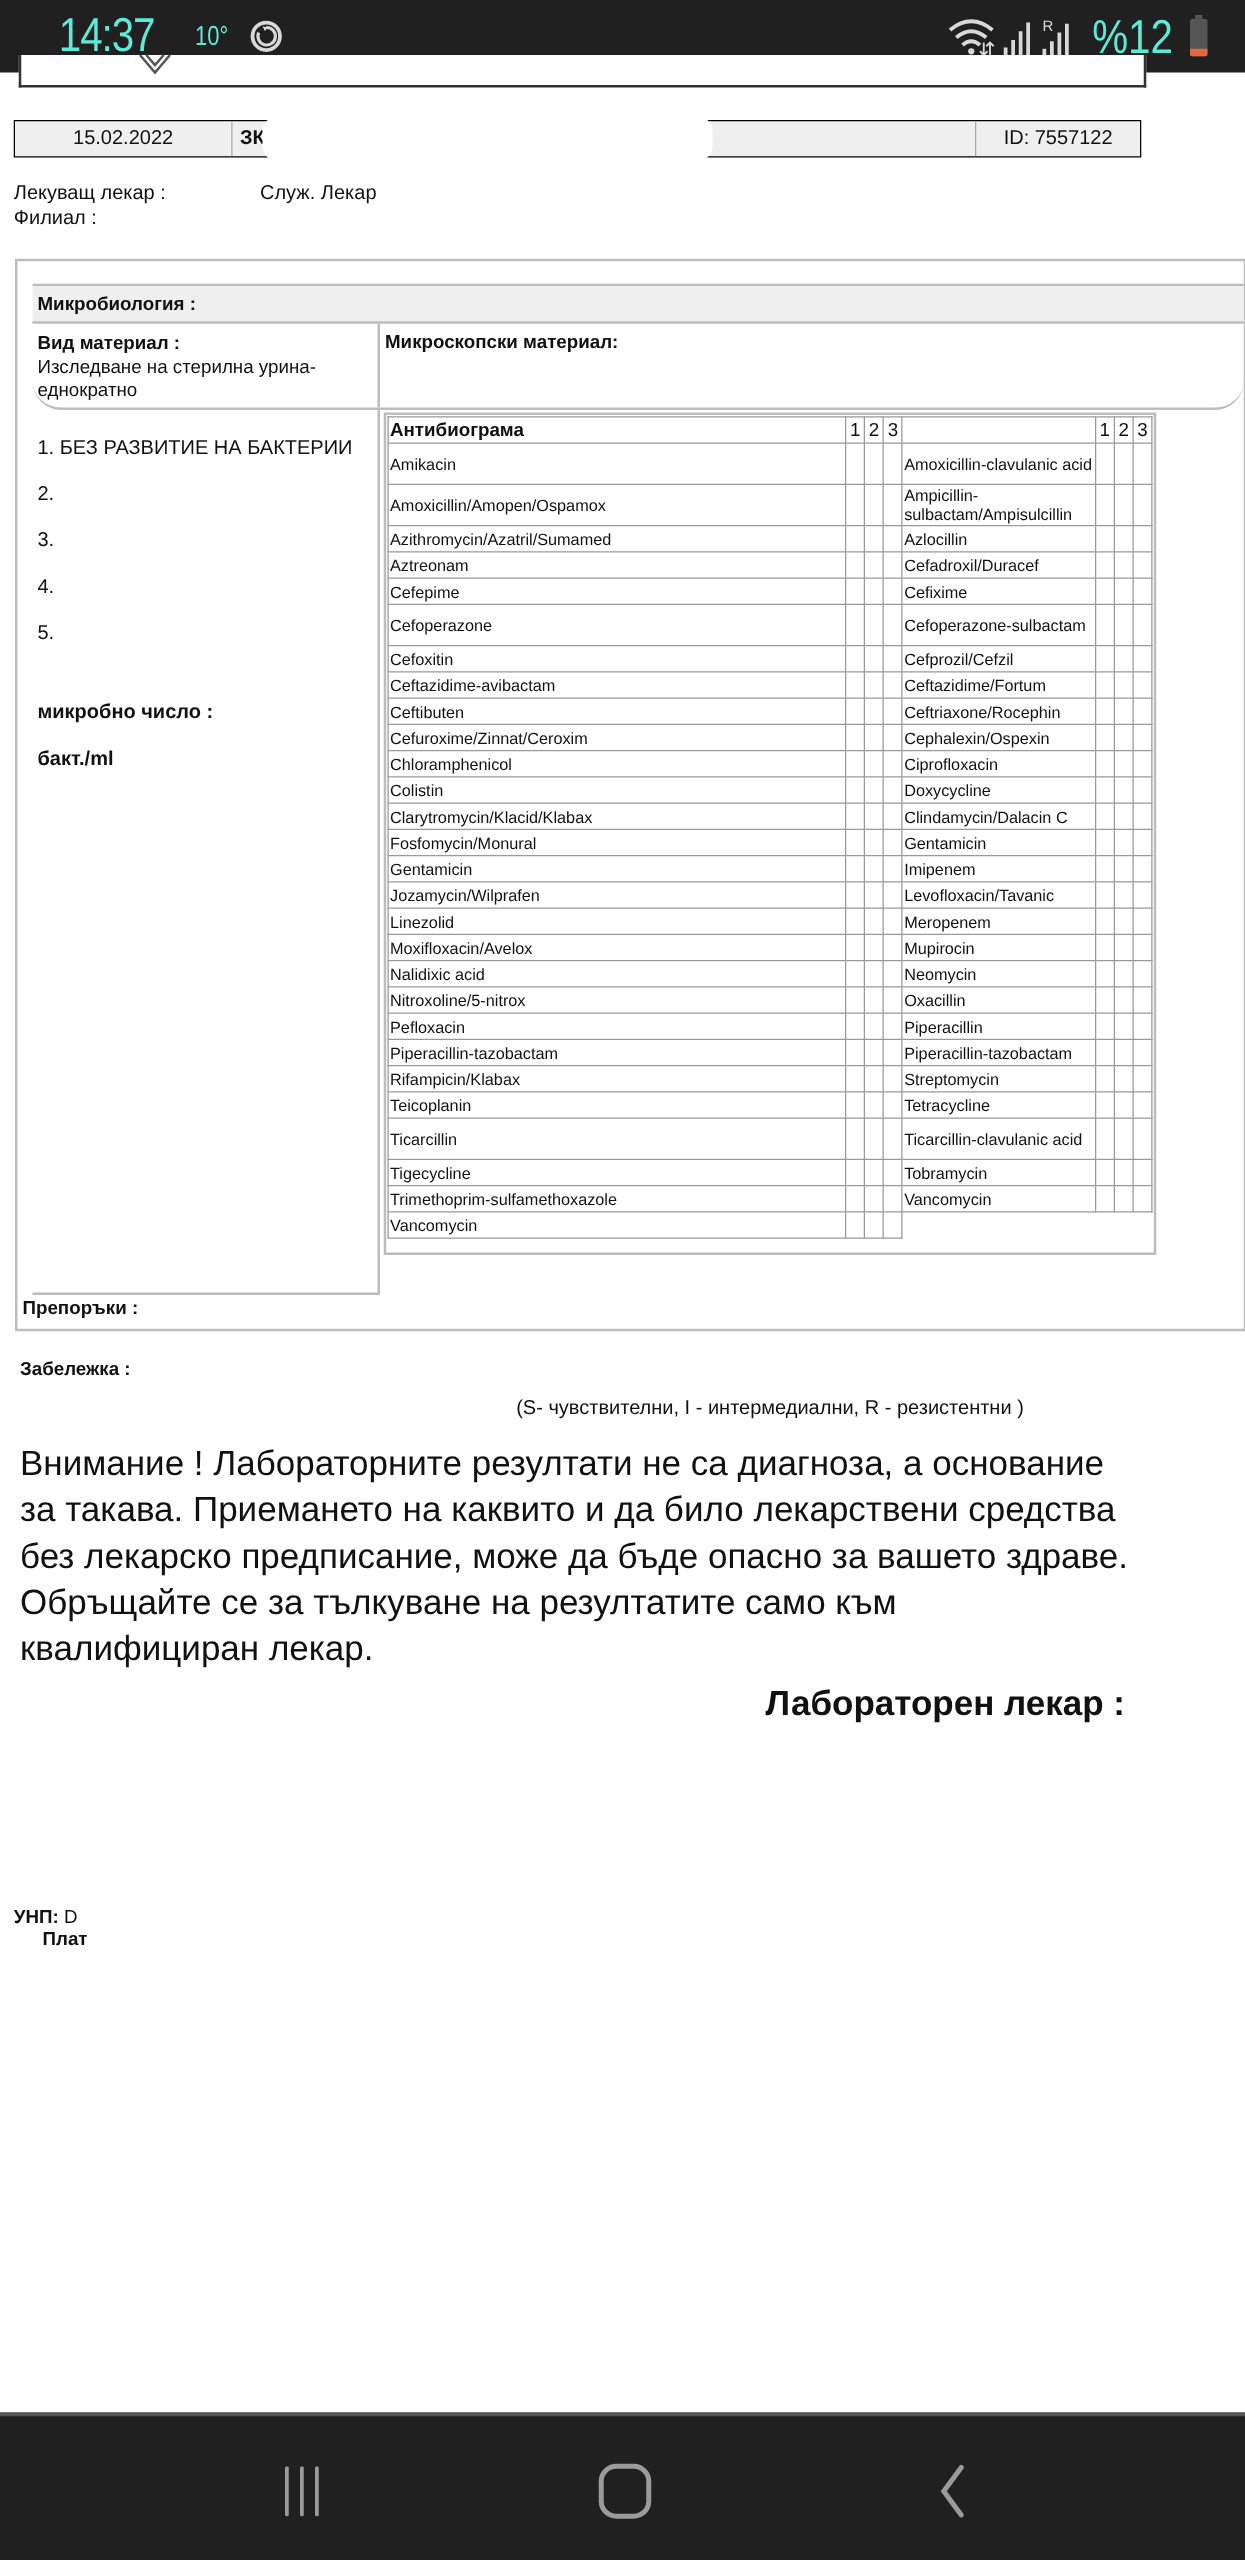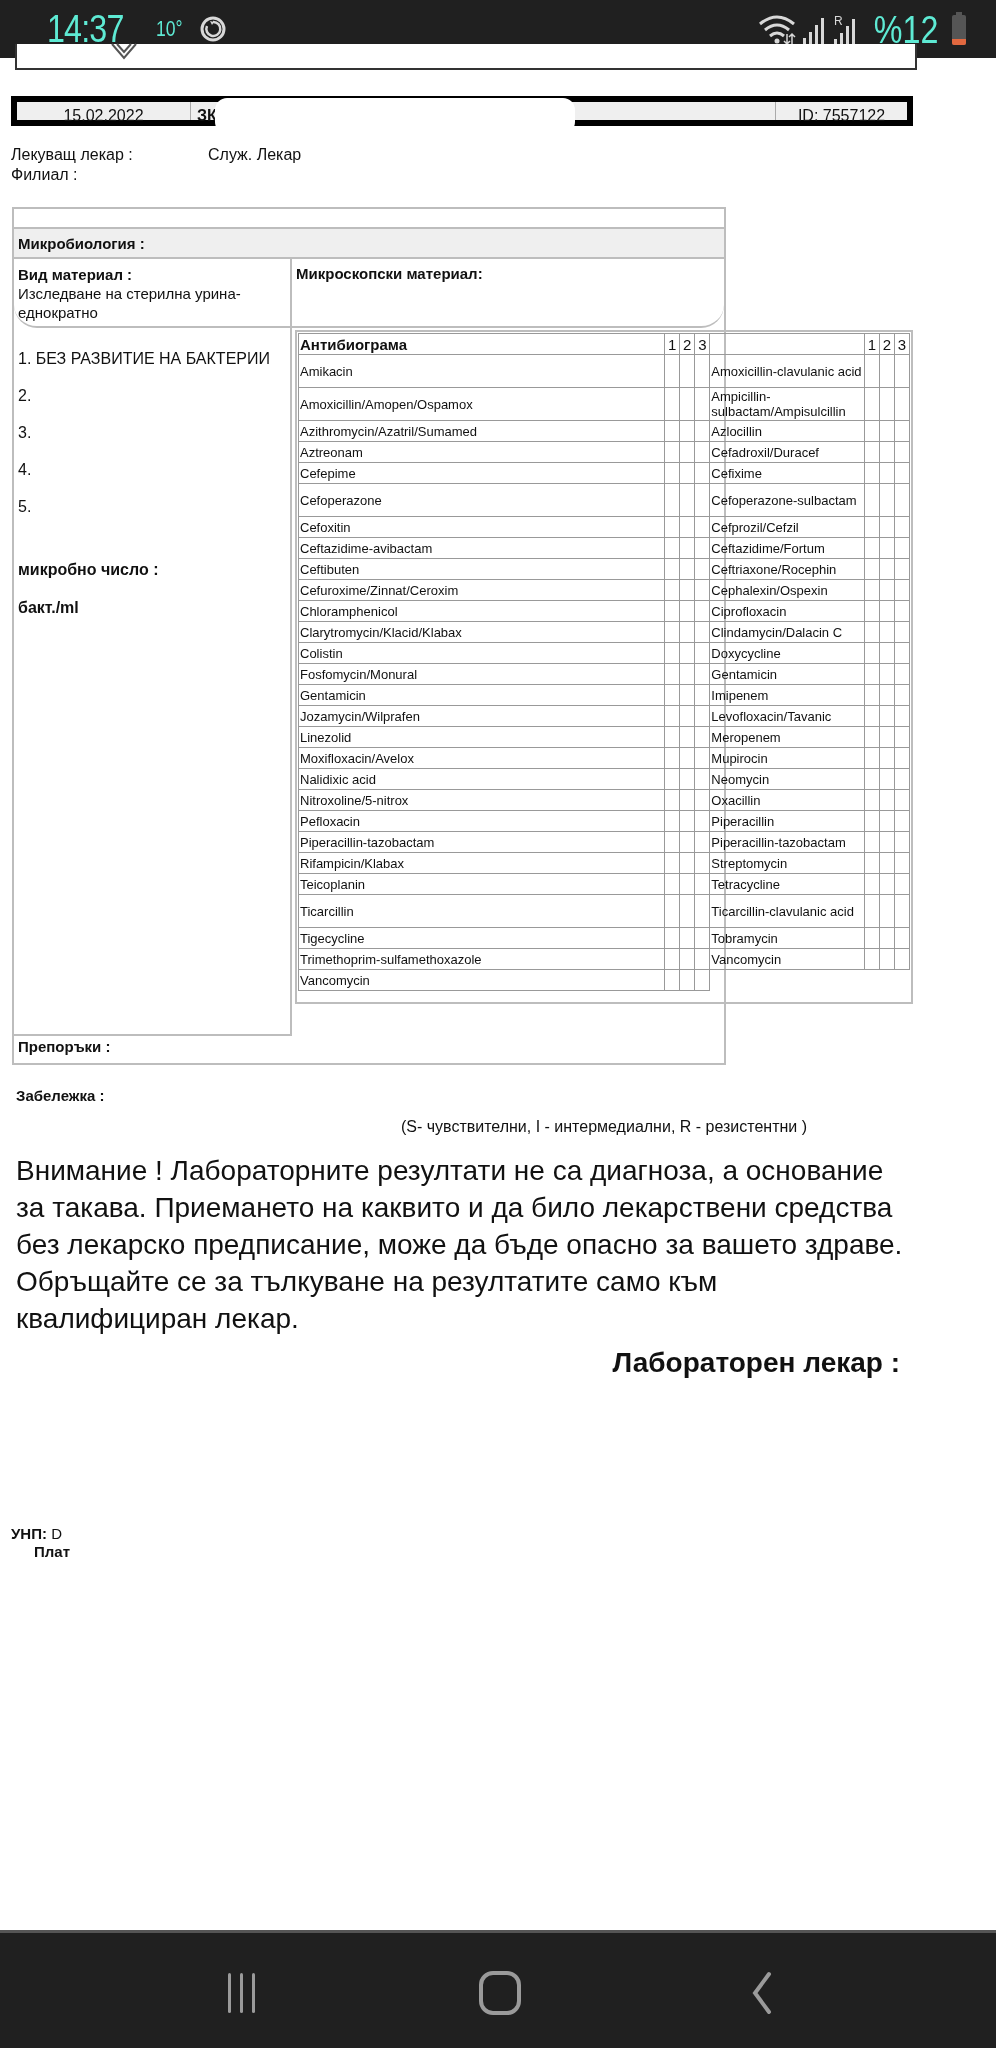--- a/index.html
+++ b/index.html
@@ -15,32 +15,32 @@
   .sb-battery-text { font-size: 38px; transform: scaleX(0.85); }
   .battery { width: 14px; height: 30px; border-radius: 2px; background: #555; position: relative; margin-left: 2px; }
   .battery::after { content: ""; position: absolute; left: 0; right: 0; bottom: 0; height: 6px; background: #e2683f; border-radius: 0 0 2px 2px; }
   .battery::before { content: ""; position: absolute; left: 4px; top: -3px; width: 6px; height: 3px; background: #555; }
 
   
   .top-panel { position: absolute; left: 15px; top: 44px; width: 902px; height: 26px; border: 2px solid #333; border-top: none; background: #fff; }
   .top-chevron { position: absolute; left: 92px; top: -2px; width: 30px; height: 20px; }
 
   
-  .header-row { position: absolute; left: 11px; top: 96px; width: 902px; height: 30px; border: 6px solid #000000; background: #efefef; display: flex; font-size: 16px; }
+  .header-row { position: absolute; left: 11px; top: 96px; width: 902px; height: 30px; border: 1px solid #000000; background: #efefef; display: flex; font-size: 16px; }
   .hr-date { width: 174px; border-right: 1px solid #aaa; text-align: center; line-height: 28px; }
   .hr-name { flex: 1; padding-left: 6px; line-height: 28px; font-weight: bold; position: relative; }
   .redact { position: absolute; left: 24px; top: -4px; width: 360px; height: 36px; background: #fff; border-radius: 12px; }
   .hr-id { width: 132px; border-left: 1px solid #aaa; text-align: center; line-height: 28px; }
 
   .doctor-line { position: absolute; left: 11px; top: 146px; font-size: 16px; }
   .branch-line { position: absolute; left: 11px; top: 166px; font-size: 16px; }
   .doctor-value { position: absolute; left: 208px; top: 146px; font-size: 16px; }
 
   
-  .report { position: absolute; left: 12px; top: 207px; width: 714px; height: 858px; border: 2px solid #bdbdbd; }
+  .report { position: absolute; left: 12px; top: 207px; width: 985px; height: 858px; border: 2px solid #bdbdbd; padding-left: 12px; }
   .report .blank-top { height: 20px; border-bottom: 2px solid #bdbdbd; }
   .micro-head { height: 30px; background: #efefef; border-bottom: 2px solid #bdbdbd; font-weight: bold; font-size: 15px; line-height: 30px; padding-left: 4px; }
   .mat-row { display: flex; height: 69px; border-bottom: 2px solid #bdbdbd; border-radius: 23px; }
   .mat-left { width: 278px; border-right: 2px solid #bdbdbd; padding: 6px 4px; font-size: 15px; line-height: 19px; }
   .mat-left b { display: block; }
   .mat-right { flex: 1; padding: 6px 4px; font-size: 15px; font-weight: bold; }
 
   .body-row { position: relative; height: 700px; }
   .res-left { position: absolute; left: 0; top: 0; width: 278px; height: 708px; border-right: 2px solid #bdbdbd; border-bottom: 2px solid #bdbdbd; padding: 22px 4px 0 4px; font-size: 16px; }
   .res-item { height: 37px; }
@@ -274,35 +274,35 @@
               <td class="nm">Chloramphenicol</td>
               <td class="c"></td>
               <td class="c"></td>
               <td class="c"></td>
               <td class="nm2">Ciprofloxacin</td>
               <td class="c"></td>
               <td class="c"></td>
               <td class="c"></td>
             </tr>
             <tr>
+              <td class="nm">Colistin</td>
+              <td class="c"></td>
+              <td class="c"></td>
+              <td class="c"></td>
+              <td class="nm2">Doxycycline</td>
+              <td class="c"></td>
+              <td class="c"></td>
+              <td class="c"></td>
+            </tr>
+            <tr>
               <td class="nm">Clarytromycin/Klacid/Klabax</td>
               <td class="c"></td>
               <td class="c"></td>
               <td class="c"></td>
               <td class="nm2">Clindamycin/Dalacin C</td>
-              <td class="c"></td>
-              <td class="c"></td>
-              <td class="c"></td>
-            </tr>
-            <tr>
-              <td class="nm">Colistin</td>
-              <td class="c"></td>
-              <td class="c"></td>
-              <td class="c"></td>
-              <td class="nm2">Doxycycline</td>
               <td class="c"></td>
               <td class="c"></td>
               <td class="c"></td>
             </tr>
             <tr>
               <td class="nm">Fosfomycin/Monural</td>
               <td class="c"></td>
               <td class="c"></td>
               <td class="c"></td>
               <td class="nm2">Gentamicin</td>

